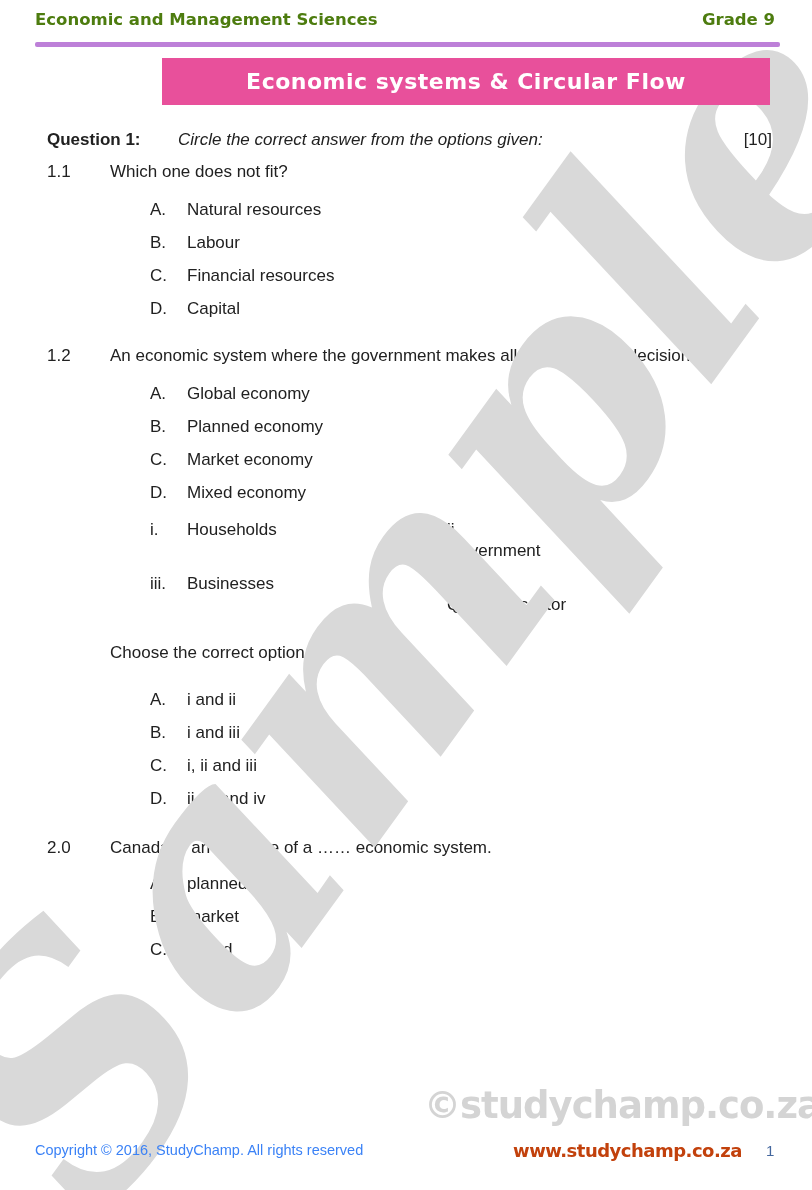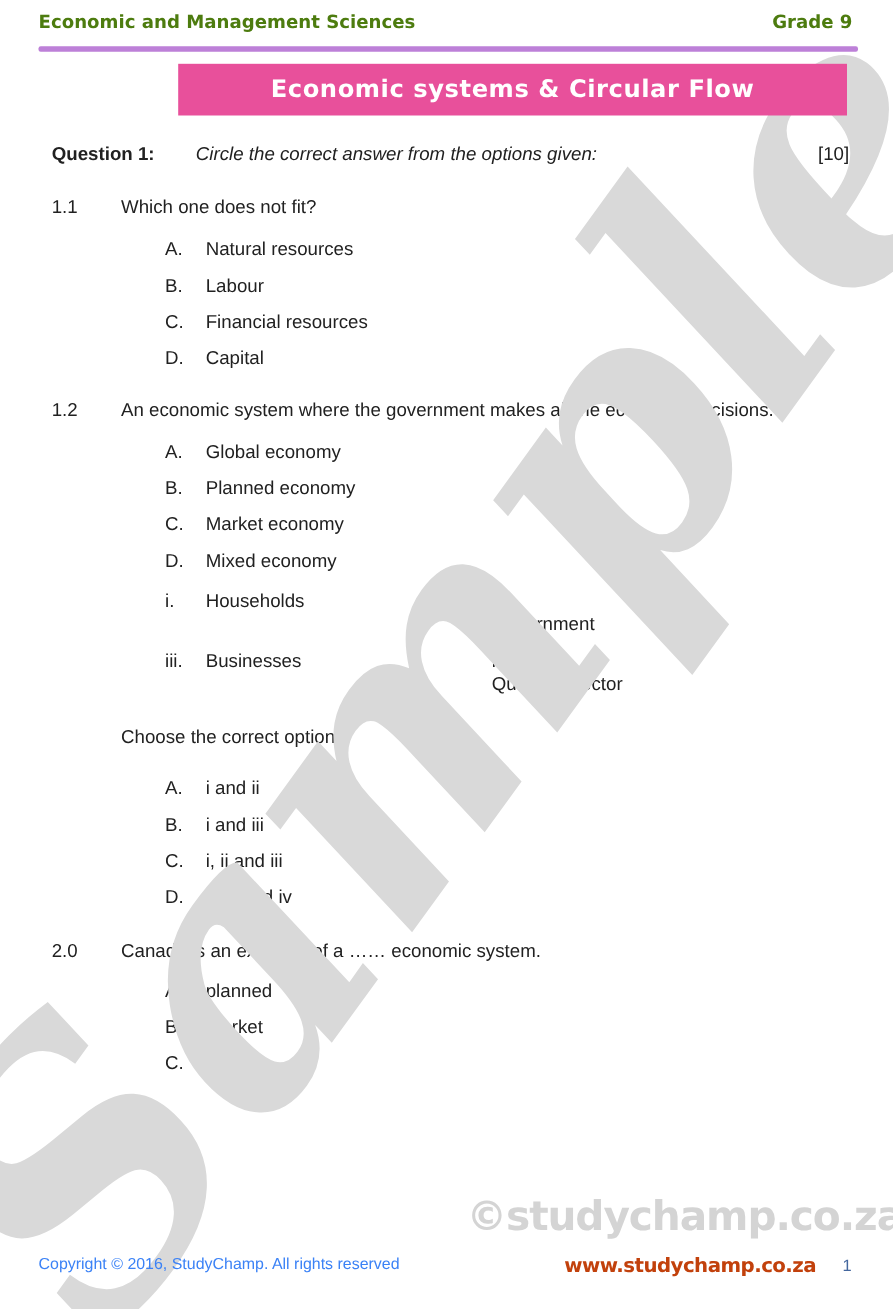--- a/index.html
+++ b/index.html
@@ -45,21 +45,21 @@
   .qnum{width:63px;flex:none;}
   .qtext{flex:1;padding-right:17px;}
   .opt{display:flex;margin-left:150px;}
   .letter{width:37px;flex:none;}
   .part-row{display:flex;margin-left:150px;}
   .part-left{display:flex;width:297px;flex:none;}
   .part-left .numeral{width:37px;flex:none;}
   .part-right{display:flex;flex-direction:column;}
   .part-right .numeral{width:36px;flex:none;}
   .sub-instr{margin-left:110px;}
-  .mt11{margin-top:28px}.mt12{margin-top:12px}.mt15{margin-top:15px}
+  .mt11{margin-top:11px}.mt12{margin-top:12px}.mt15{margin-top:15px}
   .mt16{margin-top:16px}.mt17{margin-top:17px}.mt26{margin-top:26px}
   .mt27{margin-top:27px}.mt28{margin-top:28px}
 
   
   .wm-sample{
     position:absolute;left:50%;top:51%;z-index:5;
     transform:translate(-50%,-50%) rotate(-54deg);
     font-family:"DejaVu Serif", serif;
     font-style:italic;font-weight:bold;
     font-size:330px;color:#d9d9d9;white-space:nowrap;

